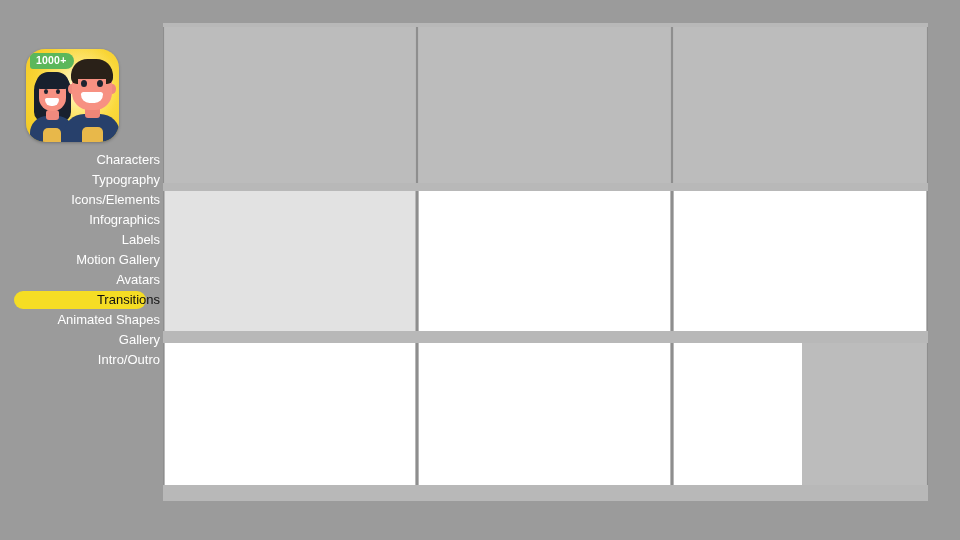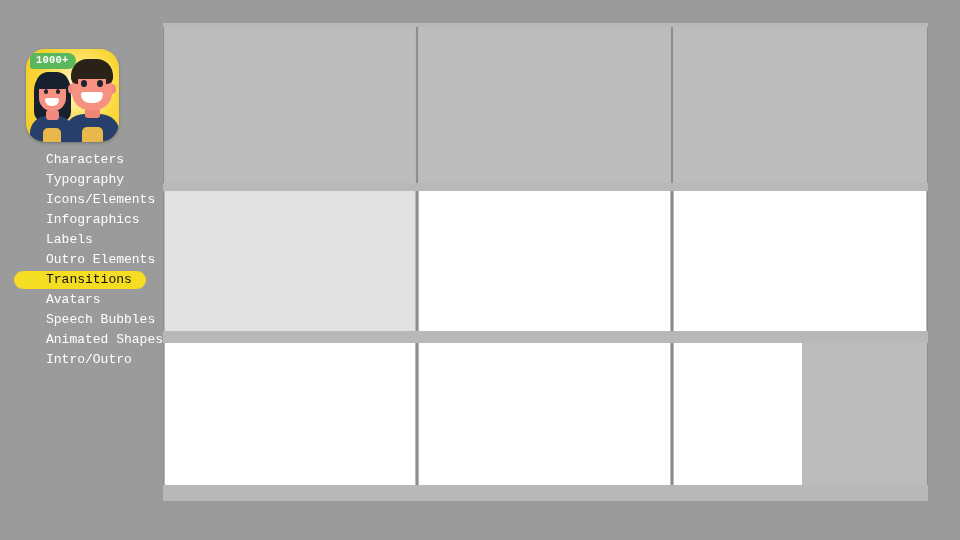--- a/index.html
+++ b/index.html
@@ -5,22 +5,23 @@
   html, body {
     margin: 0;
     padding: 0;
     background: #9b9b9b;
   }
   .screen {
     position: relative;
     width: 960px;
     height: 540px;
     background: #9b9b9b;
-    font-family: Liberation Mono, monospace;
+    font-family: Liberation Sans, sans-serif;
     overflow: hidden;
+    text-align: right;
   }
 
   
   .sidebar {
     position: absolute;
     left: 0;
     top: 0;
     width: 160px;
     height: 540px;
     background: #9b9b9b;
@@ -264,25 +265,25 @@
 
       <div class="badge">1000+</div>
     </div>
 
     <nav class="menu">
       <div class="menu-item"><span>Characters</span></div>
       <div class="menu-item"><span>Typography</span></div>
       <div class="menu-item"><span>Icons/Elements</span></div>
       <div class="menu-item"><span>Infographics</span></div>
       <div class="menu-item"><span>Labels</span></div>
-      <div class="menu-item"><span>Outro Elements</span></div>
+      <div class="menu-item"><span>Motion Gallery</span></div>
+      <div class="menu-item"><span>Avatars</span></div>
       <div class="menu-item active"><span>Transitions</span></div>
-      <div class="menu-item"><span>Avatars</span></div>
-      <div class="menu-item"><span>Speech Bubbles</span></div>
       <div class="menu-item"><span>Animated Shapes</span></div>
+      <div class="menu-item"><span>Gallery</span></div>
       <div class="menu-item"><span>Intro/Outro</span></div>
     </nav>
   </div>
 
   <div class="grid">
 
     <div class="grid-row r1">
       <div class="cell c1">
           <div class="cell-fill fill-gray"></div>
         </div>

